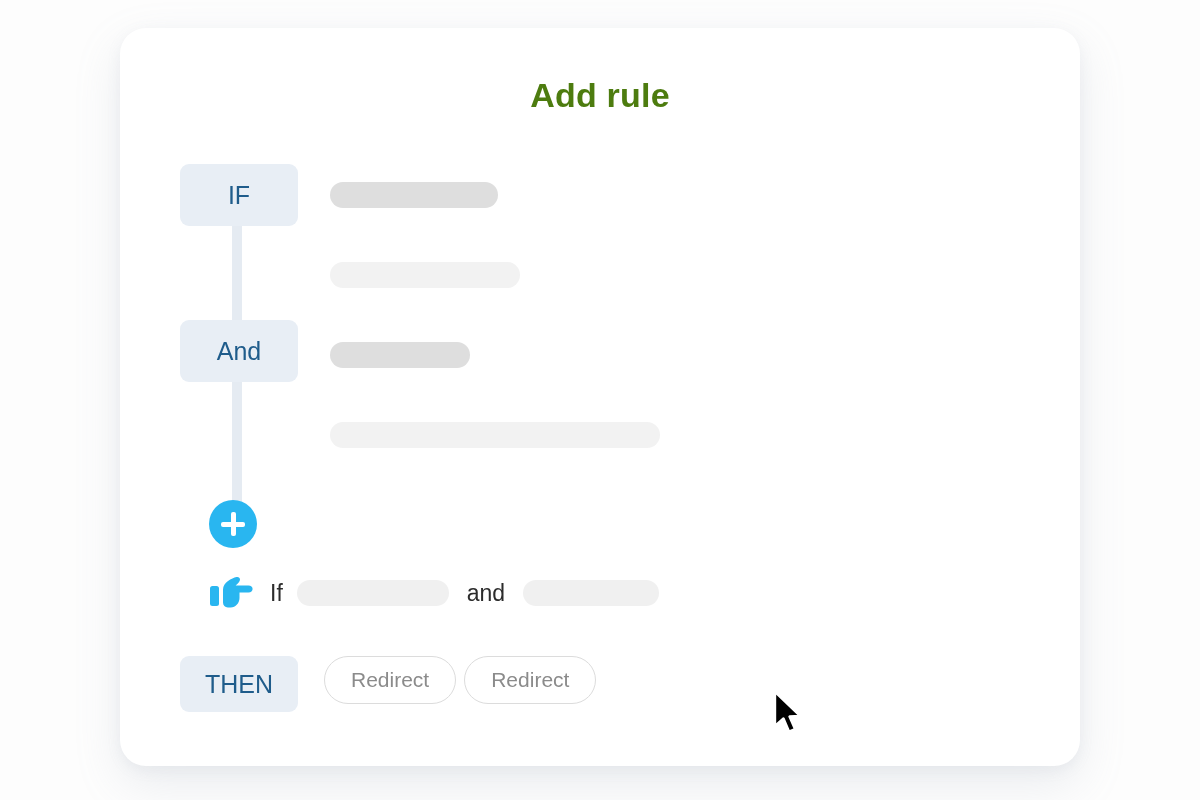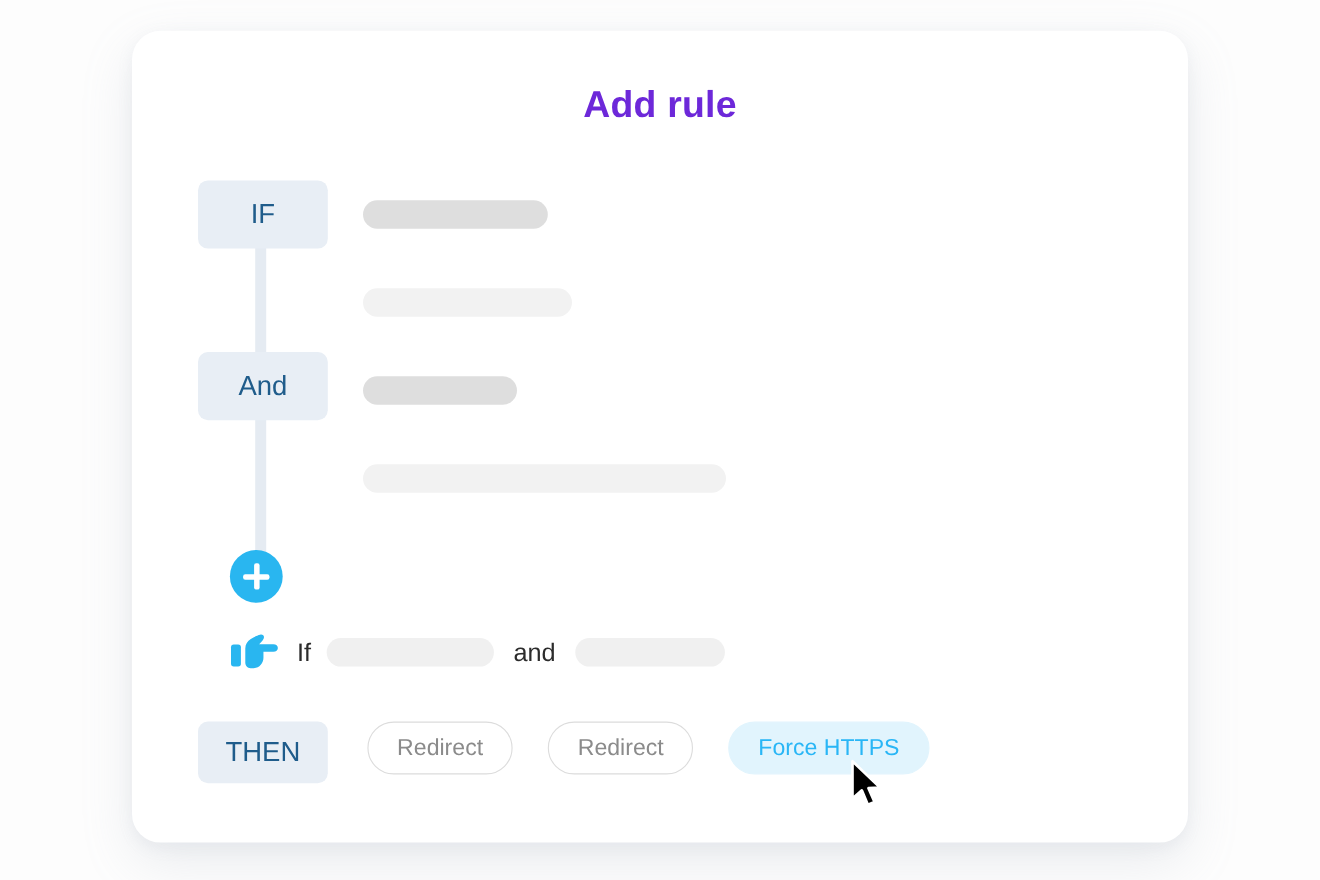--- a/index.html
+++ b/index.html
@@ -32,21 +32,21 @@
 
   
   .card-title {
     position: absolute;
     left: 0;
     top: 48px;
     width: 100%;
     text-align: center;
     font-size: 34px;
     font-weight: bold;
-    color: #6d28d9;
+    color: #4d7c0f;
     letter-spacing: 0.2px;
   }
 
   
   .builder {
     position: absolute;
     left: 60px;
     top: 136px;
     width: 840px;
     height: 560px;
@@ -147,25 +147,25 @@
     background: #f0f0f0;
     border-radius: 13px;
     height: 26px;
   }
   .summary-pill.p1 { width: 152px; margin: 0 18px 0 14px; }
   .summary-pill.p2 { width: 136px; margin-left: 18px; }
 
   
   .actions {
     position: absolute;
-    left: 154px;
+    left: 144px;
     top: 492px;
     display: flex;
     align-items: center;
-    gap: 32px;
+    gap: 8px;
   }
   .action-pill {
     height: 48px;
     padding: 0 26px;
     display: flex;
     align-items: center;
     justify-content: center;
     border-radius: 24px;
     font-size: 21px;
     cursor: pointer;
@@ -231,21 +231,20 @@
       <span class="summary-text">and</span>
 
       <span class="summary-pill p2"></span>
     </div>
 
     <div class="actions">
       <div class="action-pill">Redirect</div>
 
       <div class="action-pill">Redirect</div>
 
-      <div class="action-pill selected">Force HTTPS</div>
     </div>
 
   </div>
 </div>
 
 <svg class="cursor" viewBox="0 0 34 46">
   <path d="M3 2 L3 36 L11.5 28.5 L17 41.5 L23 39 L17.5 26.5 L28 26 Z" fill="#000000" stroke="#ffffff" stroke-width="2.4" stroke-linejoin="round"></path>
 </svg>
 
 </body></html>

